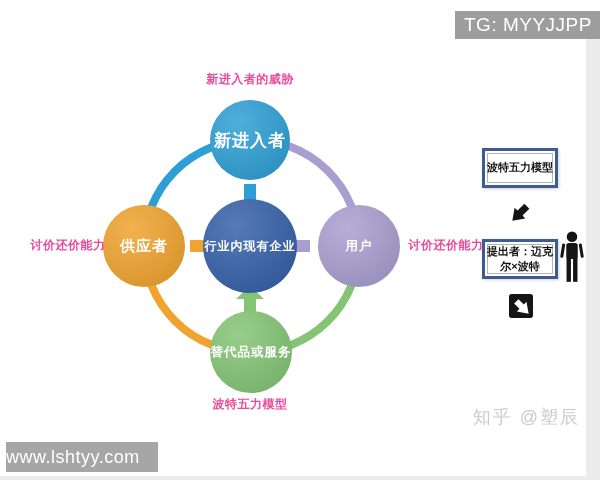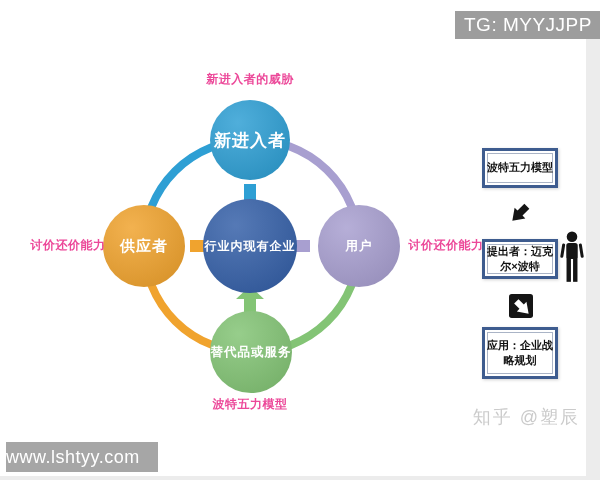--- a/index.html
+++ b/index.html
@@ -123,23 +123,20 @@
     <rect x="24.6" y="14.5" width="3.4" height="16.5" rx="1.7" fill="#151515" transform="rotate(-9 26.3 15)"></rect>
     <rect x="10.8" y="30" width="5" height="28" fill="#151515"></rect>
     <rect x="18.2" y="30" width="5" height="28" fill="#151515"></rect>
   </svg>
 
   <svg class="picon" style="left:509px;top:294px" width="24" height="24" viewBox="0 0 22 22">
     <rect x="0" y="0" width="22" height="22" rx="2.5" fill="#151515"></rect>
     <polygon points="18,18 16,7.2 13.6,9.6 8.7,4.7 4.7,8.7 9.6,13.6 7.2,16" fill="#ffffff"></polygon>
   </svg>
 
-  <div class="pbox pb3">
-    <span>应用：企业战略规划</span>
-  </div>
 
   <div class="zhihu-mark">知乎 @塑辰</div>
 
   <div class="gray-badge site-badge">
     <span>www.lshtyy.com</span>
   </div>
 
 </div>
 
 </body></html>

